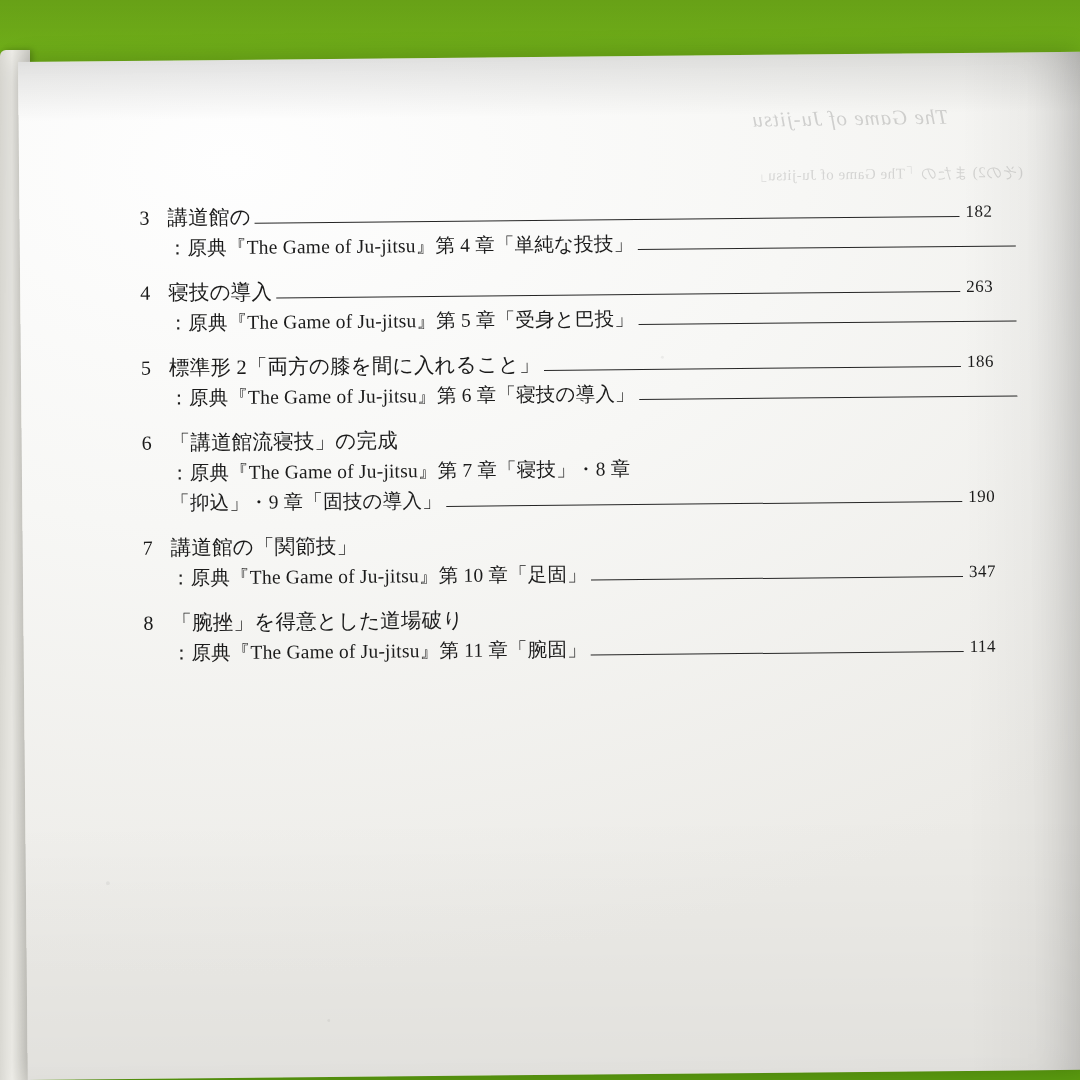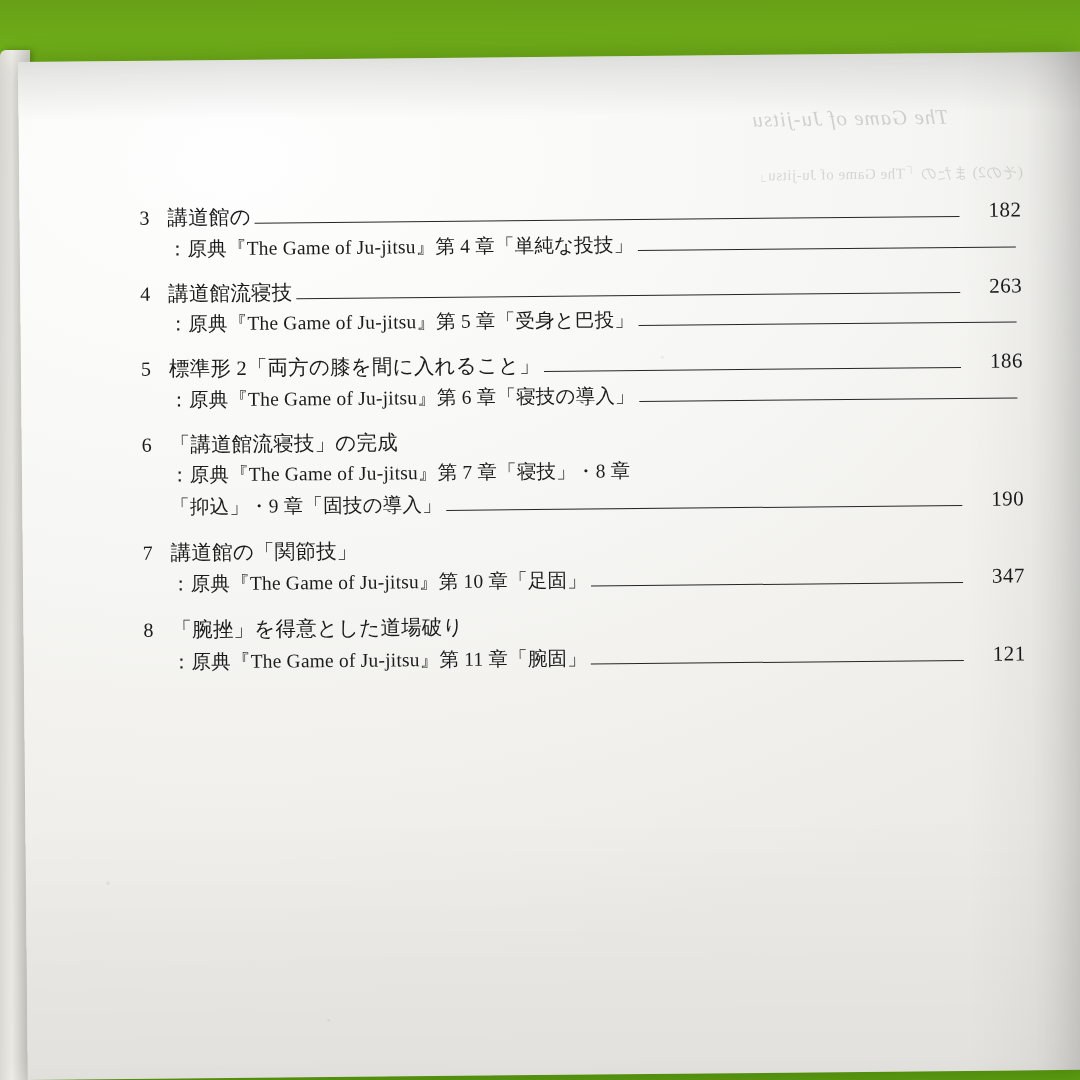--- a/index.html
+++ b/index.html
@@ -155,22 +155,21 @@
     flex: 1 1 auto;
     position: relative;
     height: 1px;
     margin: 0 6px 6px 4px;
     background: #262626;
     min-width: 24px;
   }
   .pageno {
     flex: none;
     width: 56px;
-    text-align: right;
-    font-size: 21px;
+    font-size: 17px;
     letter-spacing: 0.5px;
     font-family: Liberation Serif, serif;
   }
 
   
   .speck {
     position: absolute;
     background: rgba(0,0,0,0.05);
     border-radius: 50%;
     pointer-events: none;
@@ -207,21 +206,21 @@
         </div>
         <div class="entry-sub">
           <span class="sub-text">：原典『The Game of Ju-jitsu』第 4 章「単純な投技」</span>
           <span class="leader"></span>
         </div>
       </div>
 
       <div class="entry">
         <div class="entry-head">
           <span class="entry-num">4</span>
-          <span class="entry-title">講道館流寝技</span>
+          <span class="entry-title">寝技の導入</span>
           <span class="leader"></span>
           <span class="pageno">263</span>
         </div>
         <div class="entry-sub">
           <span class="sub-text">：原典『The Game of Ju-jitsu』第 5 章「受身と巴投」</span>
           <span class="leader"></span>
         </div>
       </div>
 
       <div class="entry">
@@ -265,21 +264,21 @@
       </div>
 
       <div class="entry">
         <div class="entry-head">
           <span class="entry-num">8</span>
           <span class="entry-title">「腕挫」を得意とした道場破り</span>
         </div>
         <div class="entry-sub">
           <span class="sub-text">：原典『The Game of Ju-jitsu』第 11 章「腕固」</span>
           <span class="leader"></span>
-          <span class="pageno">121</span>
+          <span class="pageno">114</span>
         </div>
       </div>
 
     </div>
 
     <div class="speck" style="left:80px; top:820px; width:4px; height:4px;"></div>
     <div class="speck" style="left:300px; top:960px; width:3px; height:3px;"></div>
     <div class="speck" style="left:640px; top:300px; width:3px; height:3px;"></div>
   </div>
 

